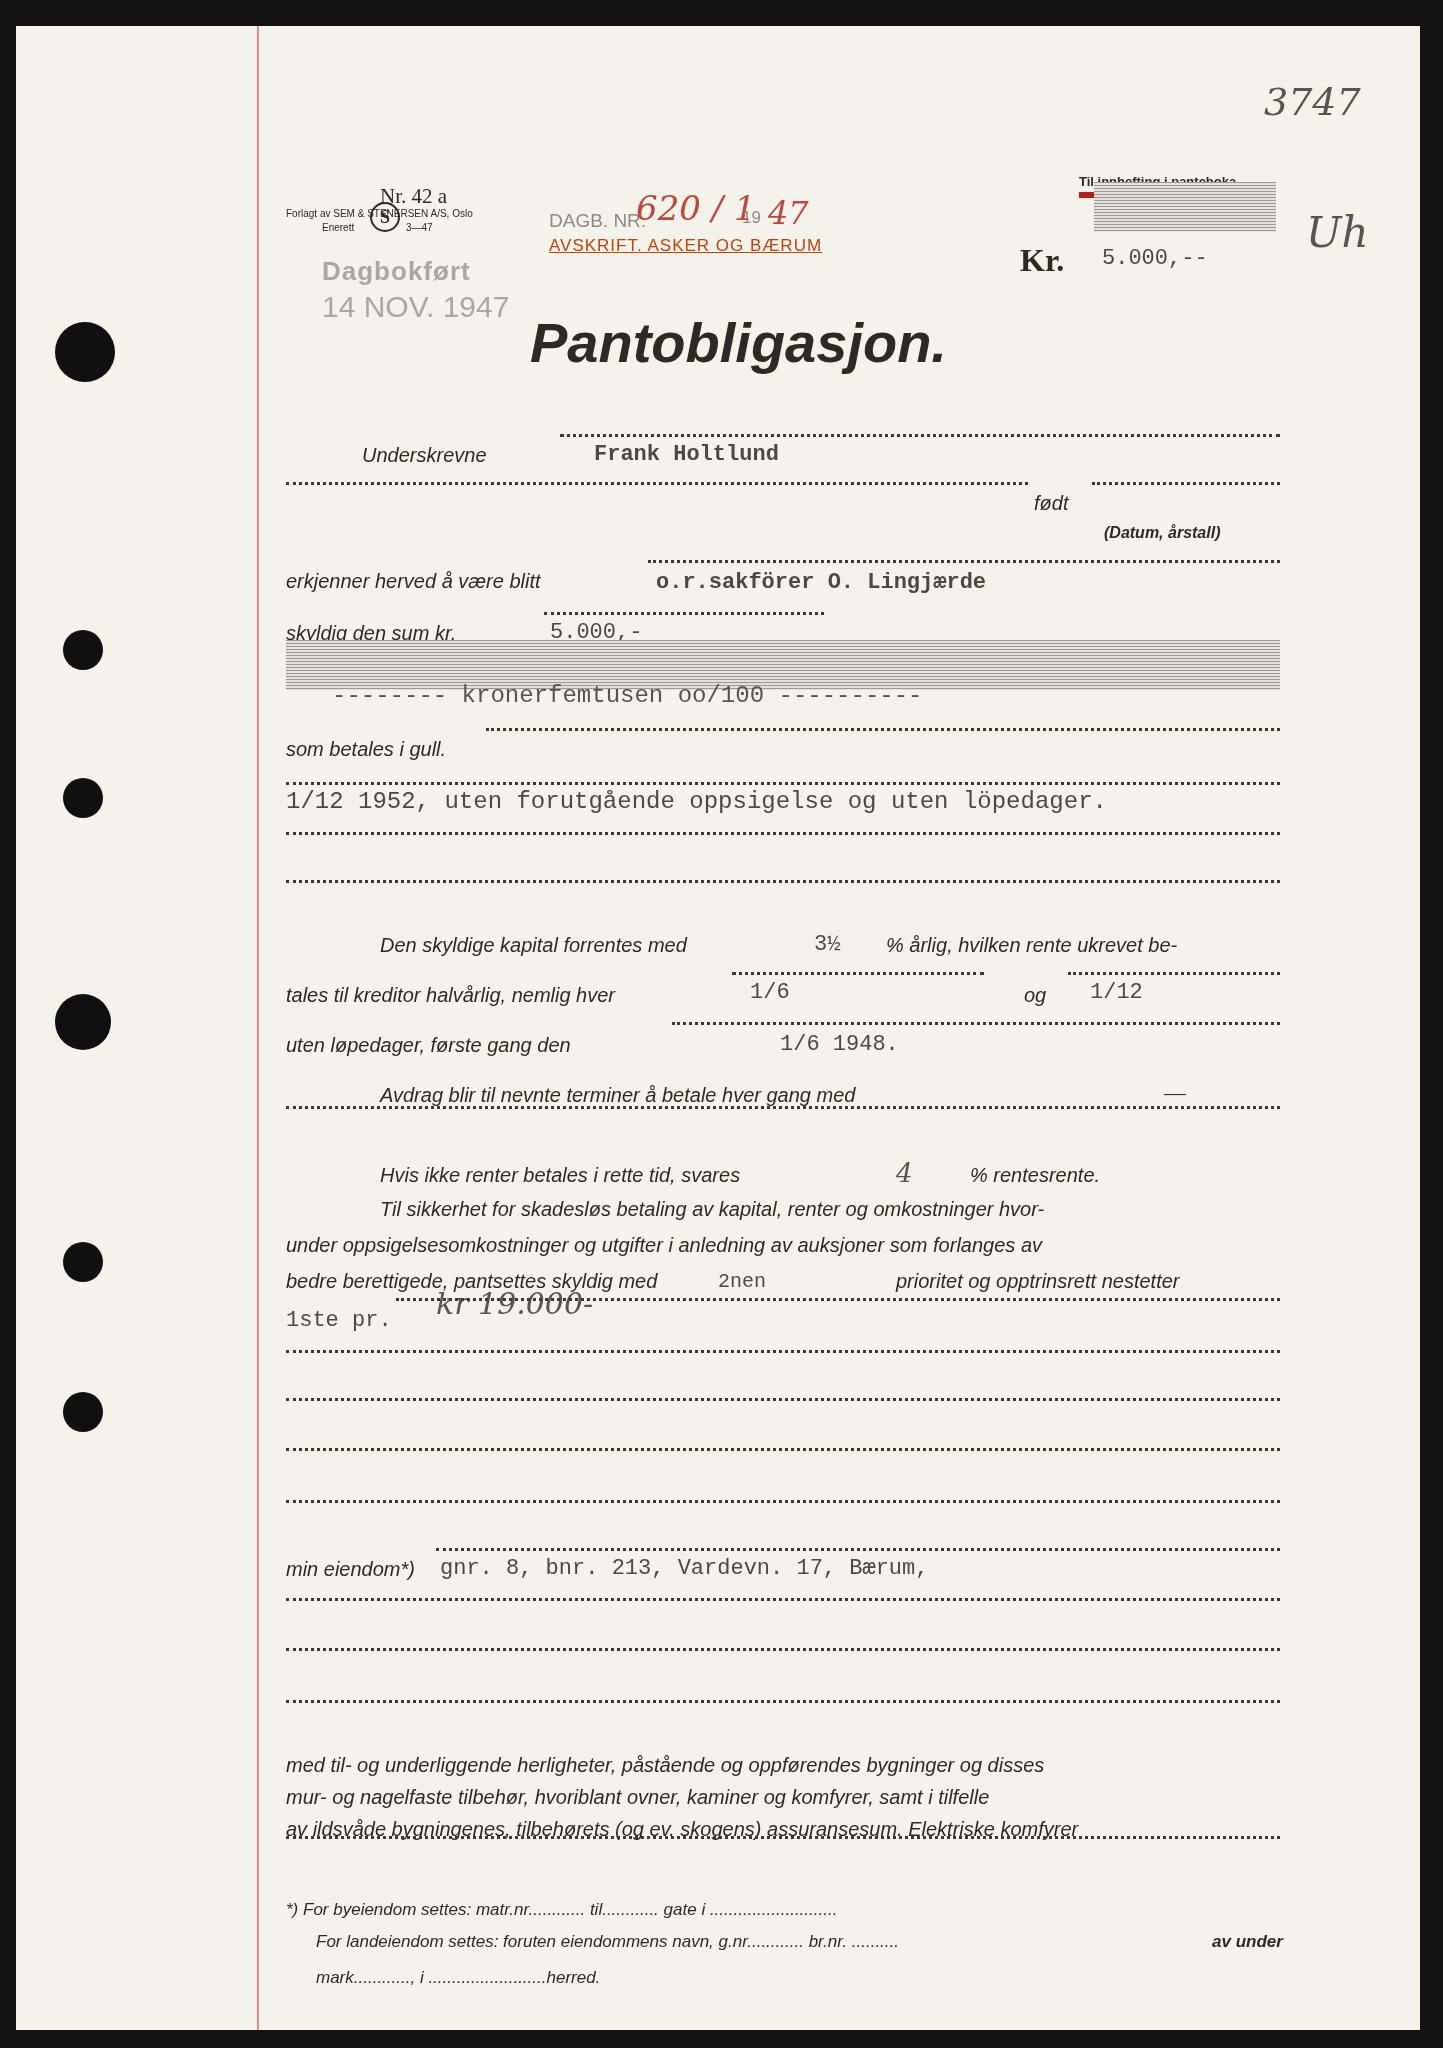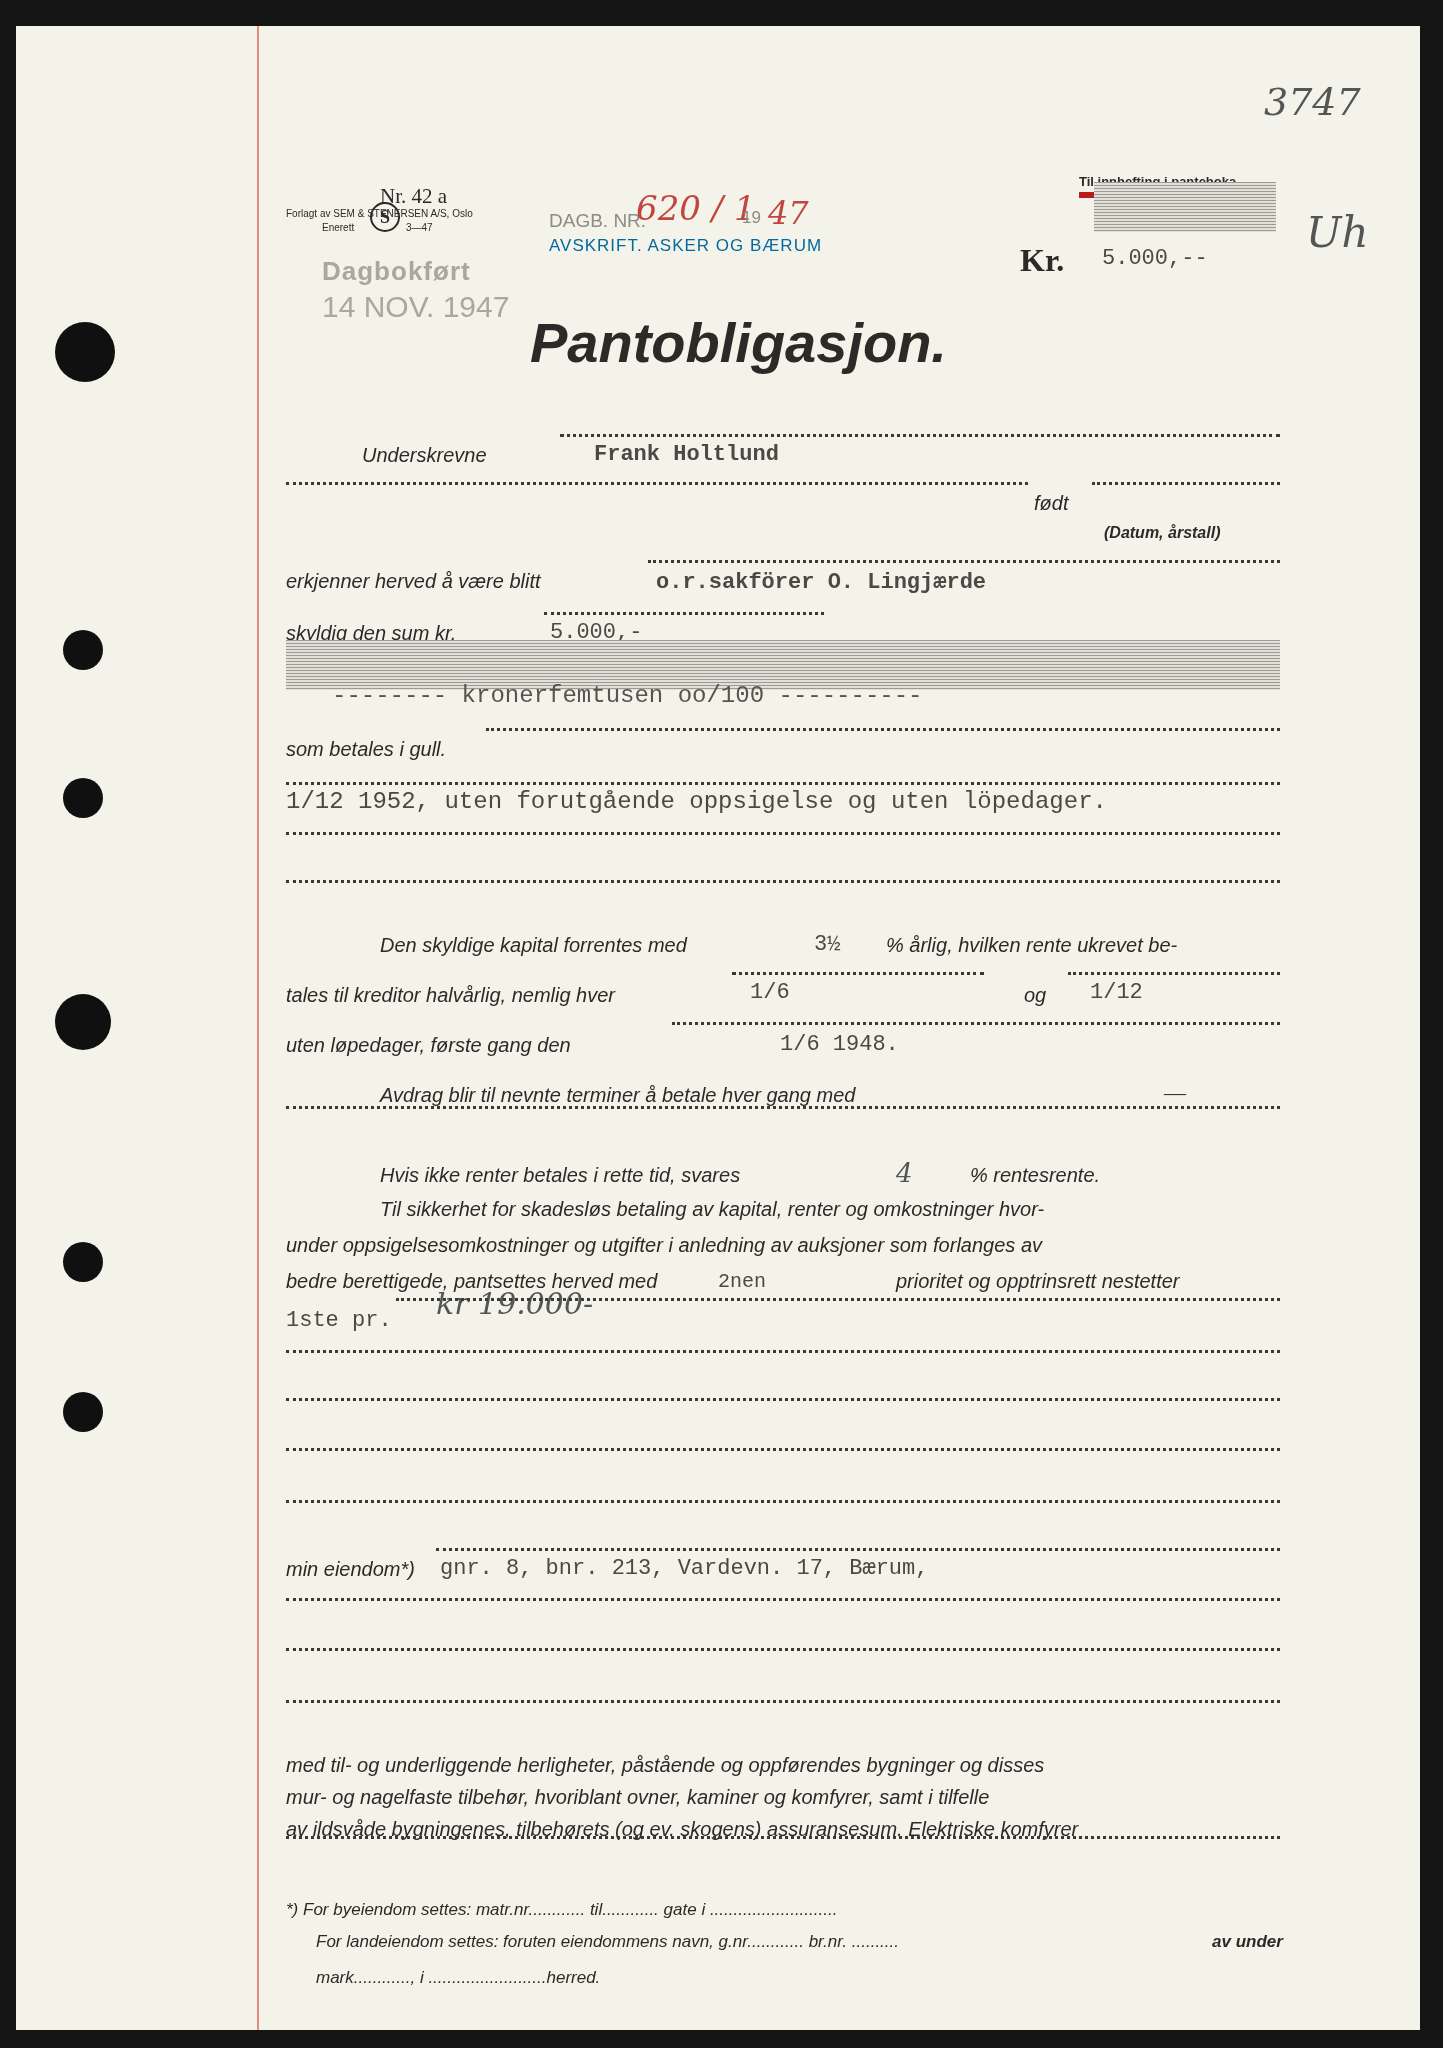--- a/index.html
+++ b/index.html
@@ -48,21 +48,21 @@
   <div class="abs" style="left:354px;top:144px;width:26px;height:26px;border:2px solid #2b2a26;border-radius:50%;text-align:center;font-size:18px;line-height:26px;font-weight:bold;">S</div>
   <div class="abs" style="left:390px;top:164px;font-size:10px;font-family:'Liberation Sans',sans-serif;">3—47</div>
 
   <div class="abs stamp" style="left:306px;top:198px;font-size:26px;letter-spacing:1px;">Dagbokført</div>
   <div class="abs stamp" style="left:306px;top:232px;font-size:30px;font-weight:normal;">14 NOV. 1947</div>
 
   <div class="abs" style="left:533px;top:152px;font-size:19px;color:#8c8b85;font-family:'Liberation Sans',sans-serif;">DAGB. NR.</div>
   <div class="abs red-hand" style="left:620px;top:130px;font-size:34px;">620 / 1</div>
   <div class="abs" style="left:726px;top:150px;font-size:17px;color:#8c8b85;font-family:'Liberation Sans',sans-serif;">19</div>
   <div class="abs red-hand" style="left:752px;top:136px;font-size:32px;">47</div>
-  <div class="abs" style="left:533px;top:178px;font-size:17px;color:#0369a1;font-family:'Liberation Sans',sans-serif;letter-spacing:1px;">AVSKRIFT. ASKER OG BÆRUM</div>
+  <div class="abs" style="left:533px;top:178px;font-size:17px;color:#c2410c;font-family:'Liberation Sans',sans-serif;letter-spacing:1px;text-decoration:underline;">AVSKRIFT. ASKER OG BÆRUM</div>
 
   <div class="abs" style="left:1063px;top:116px;font-size:13px;font-weight:bold;font-family:'Liberation Sans',sans-serif;border-bottom:6px solid #b91c1c;padding-bottom:3px;">Til innhefting i panteboka.</div>
   <div class="abs" style="left:1004px;top:184px;font-size:32px;font-weight:bold;">Kr.</div>
   <div class="shaded" style="left:1078px;top:156px;width:182px;height:50px;"></div>
   <div class="abs mono" style="left:1086px;top:188px;font-size:22px;">5.000,--</div>
 
   <div class="abs pencil" style="left:1248px;top:22px;font-size:38px;">3747</div>
   <div class="abs pencil" style="left:1290px;top:150px;font-size:42px;">Uh</div>
 
   <div class="abs it" style="left:514px;top:252px;font-size:56px;font-weight:bold;font-family:'Liberation Sans',sans-serif;">Pantobligasjon.</div>
@@ -113,21 +113,21 @@
   <div class="abs cond" style="left:364px;top:1026px;font-size:20px;">Avdrag blir til nevnte terminer å betale hver gang med</div>
   <div class="abs" style="left:1148px;top:1022px;font-size:22px;">—</div>
   <div class="dots" style="left:270px;top:1080px;width:994px;"></div>
 
   <div class="abs cond" style="left:364px;top:1106px;font-size:20px;text-align:right;">Hvis ikke renter betales i rette tid, svares</div>
   <div class="abs pencil" style="left:880px;top:1100px;font-size:26px;">4</div>
   <div class="abs cond" style="left:954px;top:1106px;font-size:20px;">% rentesrente.</div>
 
   <div class="abs cond" style="left:364px;top:1140px;font-size:20px;">Til sikkerhet for skadesløs betaling av kapital, renter og omkostninger hvor-</div>
   <div class="abs cond" style="left:270px;top:1176px;font-size:20px;">under oppsigelsesomkostninger og utgifter i anledning av auksjoner som forlanges av</div>
-  <div class="abs cond" style="left:270px;top:1212px;font-size:20px;">bedre berettigede, pantsettes herved med</div>
+  <div class="abs cond" style="left:270px;top:1212px;font-size:20px;">bedre berettigede, pantsettes skyldig med</div>
   <div class="abs mono" style="left:702px;top:1212px;font-size:20px;">2nen</div>
   <div class="abs cond" style="left:880px;top:1212px;font-size:20px;">prioritet og opptrinsrett nestetter</div>
 
   <div class="abs mono" style="left:270px;top:1250px;font-size:22px;">1ste pr.</div>
   <div class="abs pencil" style="left:420px;top:1228px;font-size:30px;">kr 19.000-</div>
   <div class="dots" style="left:380px;top:1272px;width:884px;"></div>
 
   <div class="dots" style="left:270px;top:1324px;width:994px;"></div>
   <div class="dots" style="left:270px;top:1372px;width:994px;"></div>
   <div class="dots" style="left:270px;top:1422px;width:994px;"></div>

